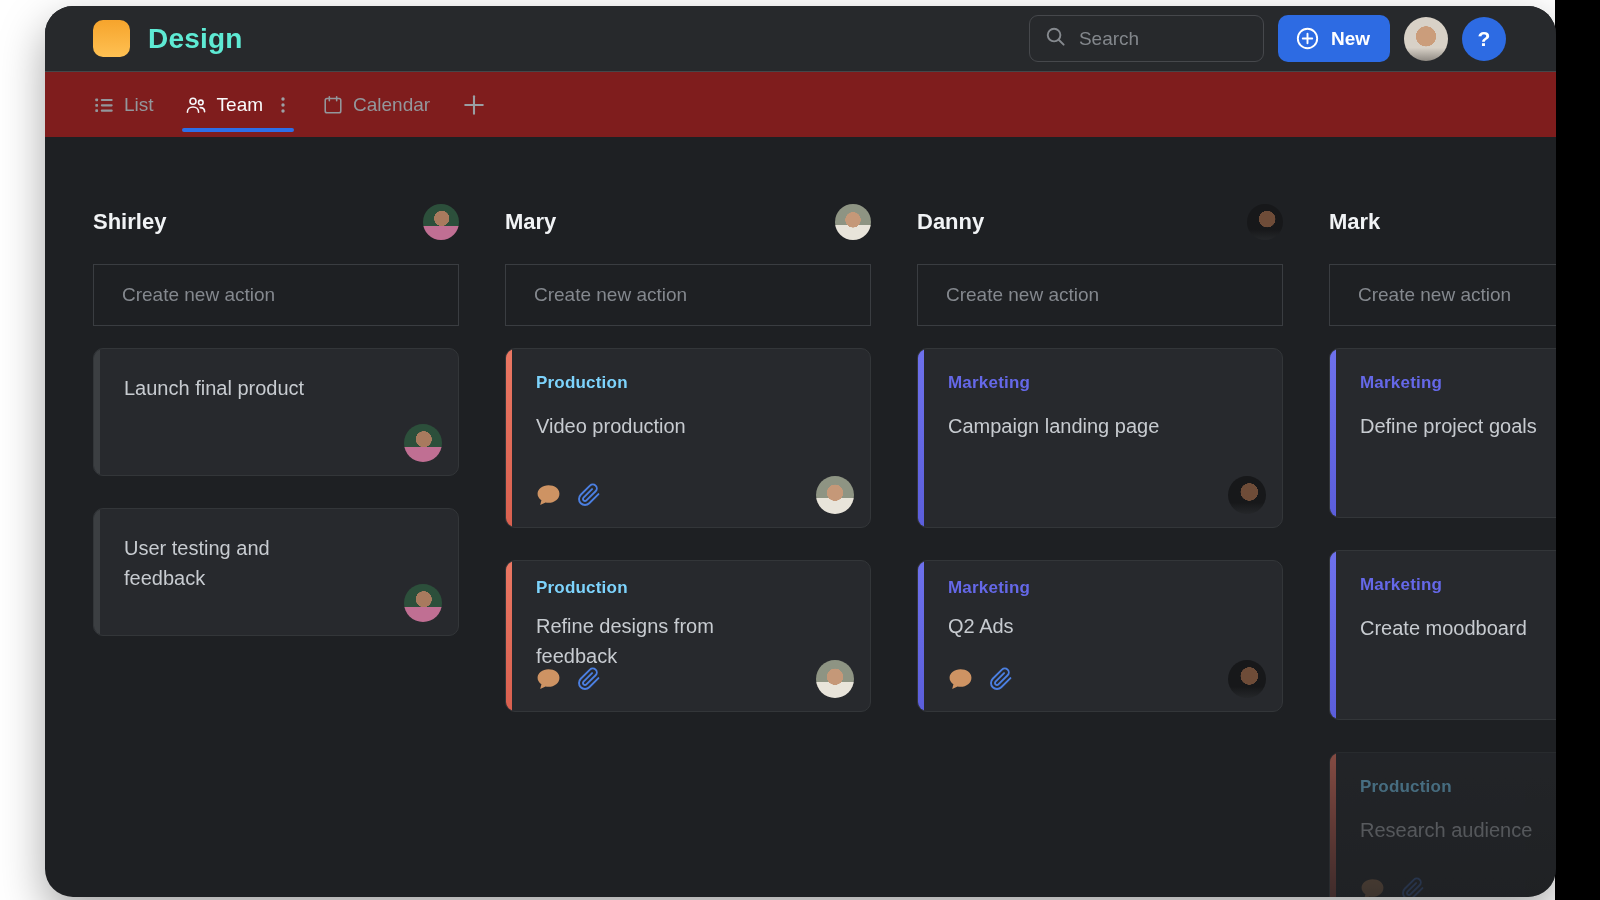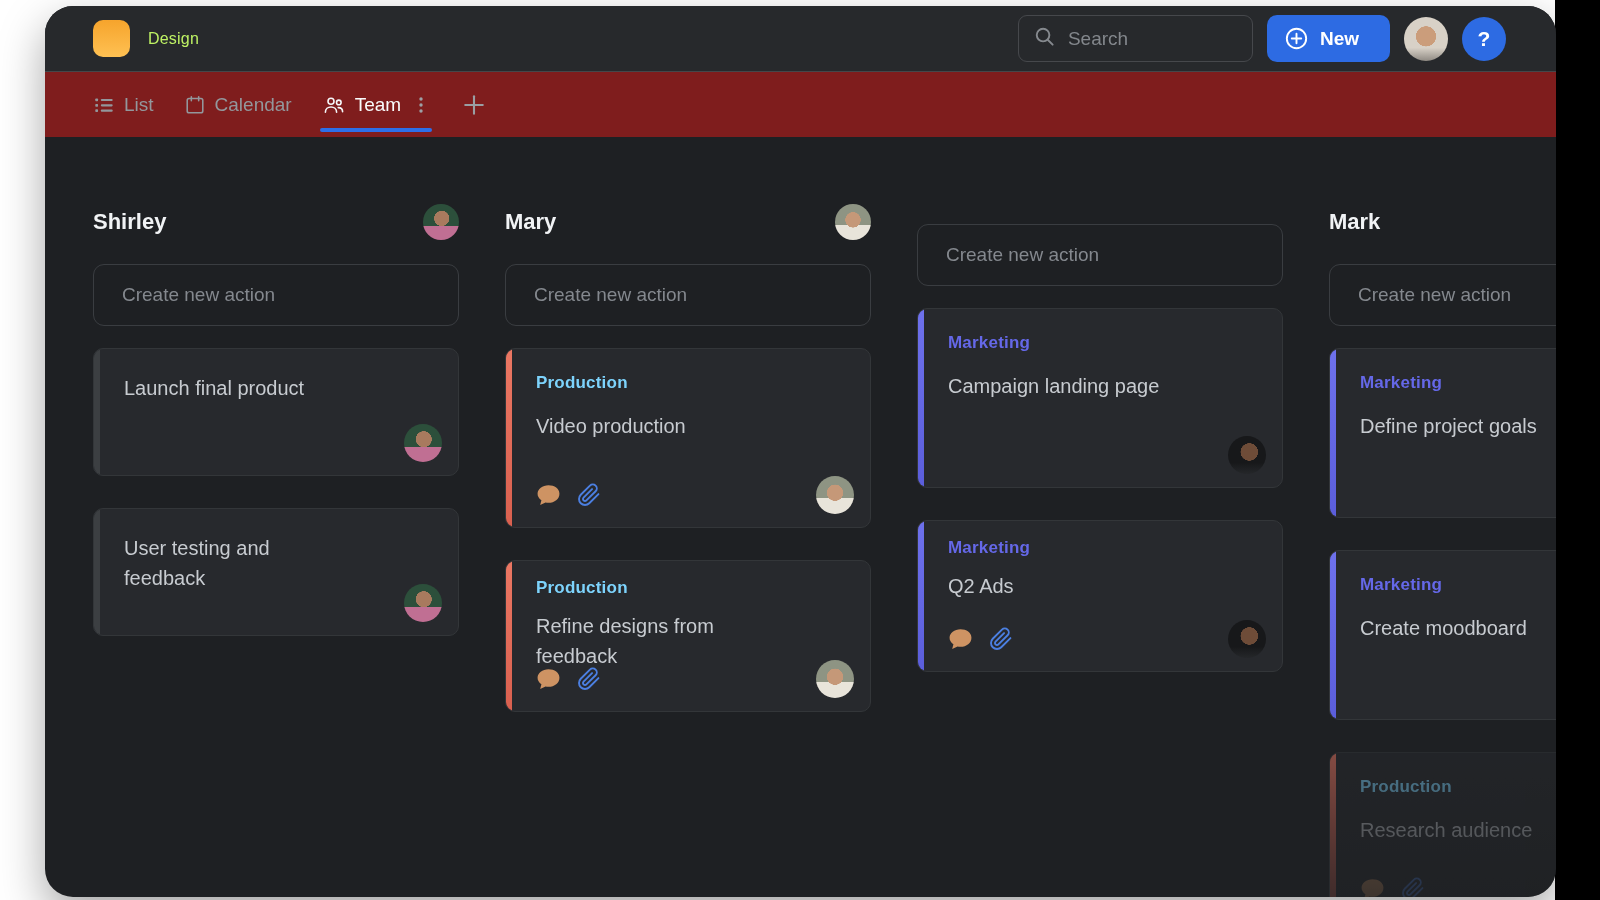--- a/index.html
+++ b/index.html
@@ -20,34 +20,34 @@
   }
 
   
   .app-header{
     height:66px;background:#27292C;display:flex;align-items:center;
     padding:0 50px 0 48px;box-sizing:border-box;
     border-bottom:1px solid #45474A;
   }
   .logo{width:37px;height:37px;border-radius:10px;
     background:linear-gradient(180deg,#F6A42C 0%,#FFC153 100%);flex:none;}
-  .board-title{margin-left:18px;font-size:16px;font-weight:400;color:#bef264;letter-spacing:.2px;}
+  .board-title{margin-left:18px;font-size:28px;font-weight:700;color:#5eead4;letter-spacing:.2px;}
   .header-right{margin-left:auto;display:flex;align-items:center;gap:14px;justify-content:flex-end;}
   .search-box{
     width:235px;height:47px;border:1px solid #46484C;border-radius:9px;
     display:flex;align-items:center;padding:0 14px;box-sizing:border-box;gap:10px;background:transparent;
   }
   .search-box svg{flex:none;}
   .search-input{
     background:transparent;border:none;outline:none;width:100%;
     font-family:"Liberation Sans",sans-serif;font-size:19px;color:#C7CBD0;
   }
   .search-input::placeholder{color:#83878C;}
   .btn-new{
-    height:47px;padding:0 31px 0 16px;border:none;border-radius:10px;background:#2D6BE3;
+    height:47px;padding:0 20px 0 16px;border:none;border-radius:10px;background:#2D6BE3;
     display:flex;align-items:center;gap:10px;cursor:pointer;
     font-family:"Liberation Sans",sans-serif;font-size:19px;font-weight:600;color:#fff;
   }
   .avatar{border-radius:50%;flex:none;}
   .avatar.size-44{width:44px;height:44px;}
   .avatar.size-36{width:36px;height:36px;}
   .avatar.size-38{width:38px;height:38px;}
   .btn-help{
     width:44px;height:44px;border:none;border-radius:50%;background:#2D6BE3;color:#fff;
     font-family:"Liberation Sans",sans-serif;font-size:21px;font-weight:700;cursor:pointer;
@@ -72,21 +72,21 @@
   
   .board{
     position:absolute;left:0;right:0;top:132px;bottom:0;overflow:hidden;
     display:flex;gap:46px;padding:64px 0 13px 48px;box-sizing:border-box;
   }
   .column{width:366px;flex:none;}
   .col-head{display:flex;align-items:center;justify-content:space-between;height:40px;}
   .col-name{font-size:22px;font-weight:700;color:#F1F3F5;}
   .create-input{
     margin-top:22px;width:100%;height:62px;box-sizing:border-box;
-    background:transparent;border:1px solid #3A3D41;border-radius:11px;outline:none;
+    background:transparent;border:1px solid #3A3D41;border-radius:0;outline:none;
     padding:0 28px;font-family:"Liberation Sans",sans-serif;font-size:19px;color:#C7CBD0;
   }
   .create-input::placeholder{color:#84888E;}
   .cards{margin-top:22px;display:flex;flex-direction:column;gap:32px;}
   .card{
     position:relative;background:#27292D;border:1px solid #333639;border-radius:10px;
     box-sizing:border-box;overflow:hidden;cursor:pointer;
   }
   .card .accent{position:absolute;left:0;top:0;bottom:0;width:6px;}
   .accent.gray{background:#3C3F42;}
@@ -170,51 +170,51 @@
             <rect x="8.5" y="5.4" width="13" height="2.3" rx="1.1"></rect>
           <rect x="2.5" y="10.8" width="3" height="3" rx="0.8"></rect>
             <rect x="8.5" y="11.2" width="13" height="2.3" rx="1.1"></rect>
           <rect x="2.5" y="16.6" width="3" height="3" rx="0.8"></rect>
             <rect x="8.5" y="17" width="13" height="2.3" rx="1.1"></rect>
         </svg>
       </span>
       <span class="tab-label">List</span>
     </div>
 
-    <div class="tab">
-      <span style="display:flex;">
-        <svg width="22" height="22" viewBox="0 0 24 24" fill="none" stroke="#93979C" stroke-width="1.7" stroke-linecap="round">
-          <rect x="3.5" y="5" width="17" height="15.5" rx="2"></rect>
-          <line x1="8" y1="3" x2="8" y2="7.4"></line>
-            <line x1="16" y1="3" x2="16" y2="7.4"></line>
-        </svg>
-      </span>
-      <span class="tab-label">Calendar</span>
-    </div>
-
     <div class="tab active">
       <span style="display:flex;">
         <svg width="24" height="24" viewBox="0 0 24 24" fill="none" stroke="#F5F6F8" stroke-width="1.6" stroke-linecap="round" stroke-linejoin="round">
           <circle cx="9" cy="8.2" r="3"></circle>
           <path d="M3.4 19.2c0-3.1 2.5-5.2 5.6-5.2s5.6 2.1 5.6 5.2"></path>
           <circle cx="16.8" cy="9.4" r="2.3"></circle>
           <path d="M16.2 14.6c2.6 0 4.4 1.7 4.4 4.2"></path>
         </svg>
       </span>
       <span class="tab-label">Team</span>
       <span class="tab-dots">
         <svg width="18" height="22" viewBox="0 0 18 22" fill="#9DA1A6">
           <circle cx="9" cy="5" r="1.7"></circle>
             <circle cx="9" cy="11" r="1.7"></circle>
             <circle cx="9" cy="17" r="1.7"></circle>
         </svg>
       </span>
       <span class="underline"></span>
     </div>
 
+    <div class="tab">
+      <span style="display:flex;">
+        <svg width="22" height="22" viewBox="0 0 24 24" fill="none" stroke="#93979C" stroke-width="1.7" stroke-linecap="round">
+          <rect x="3.5" y="5" width="17" height="15.5" rx="2"></rect>
+          <line x1="8" y1="3" x2="8" y2="7.4"></line>
+            <line x1="16" y1="3" x2="16" y2="7.4"></line>
+        </svg>
+      </span>
+      <span class="tab-label">Calendar</span>
+    </div>
+
     <div class="tab-add">
       <span style="display:flex;">
         <svg width="28" height="28" viewBox="0 0 24 24" fill="none" stroke="#9A9EA3" stroke-width="1.8" stroke-linecap="round">
           <line x1="12" y1="4.5" x2="12" y2="19.5"></line>
             <line x1="4.5" y1="12" x2="19.5" y2="12"></line>
         </svg>
       </span>
     </div>
   </div>
 
@@ -280,20 +280,24 @@
                 <path d="M21.44 11.05l-9.19 9.19a6 6 0 0 1-8.49-8.49l9.19-9.19a4 4 0 0 1 5.66 5.66l-9.2 9.19a2 2 0 0 1-2.83-2.83l8.49-8.48"></path>
               </svg>
             </span>
           </div>
           <span class="avatar size-38 av-mary card-avatar"></span>
         </div>
       </div>
     </div>
 
     <div class="column">
+      <div class="col-head">
+        <span class="col-name">Danny</span>
+        <span class="avatar size-36 av-danny"></span>
+      </div>
       <input class="create-input" placeholder="Create new action" style="">
       <div class="cards">
         <div class="card v-tall">
           <span class="accent marketing"></span>
           <div class="card-label marketing">Marketing</div>
           <div class="card-title">Campaign landing page</div>
           <span class="avatar size-38 av-danny card-avatar"></span>
         </div>
         <div class="card v-compact">
           <span class="accent marketing"></span>

